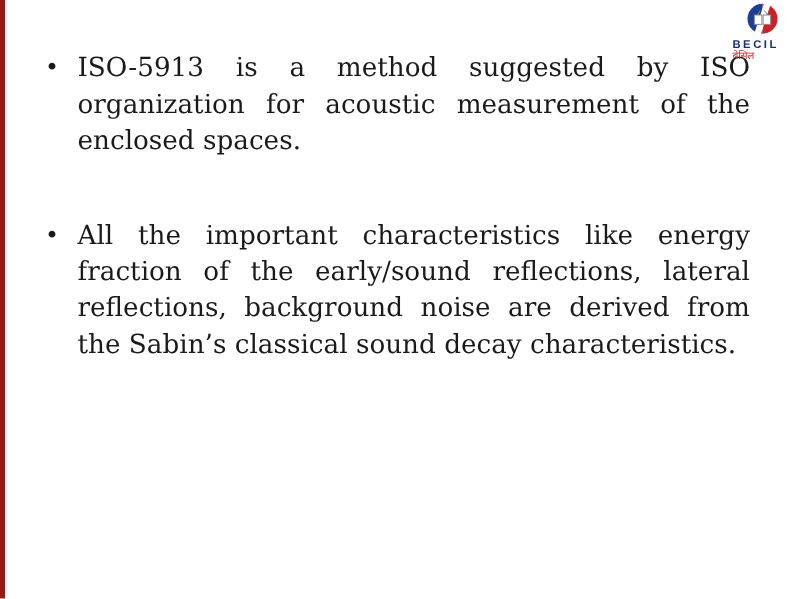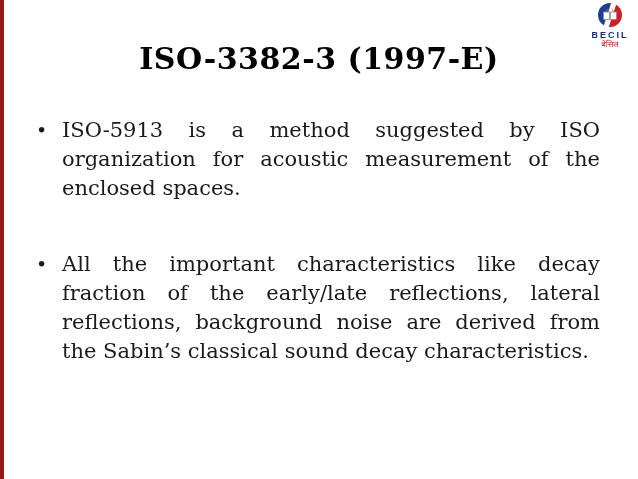--- a/index.html
+++ b/index.html
@@ -56,21 +56,20 @@
     flex: 1;
     display: block;
     text-align: justify;
     text-align-last: left;
   }
   .logo {
     position: absolute;
     top: 2px;
     right: 4px;
     width: 48px;
-    text-align: center;
     line-height: 1;
   }
   .logo svg {
     display: block;
     margin: 0 auto;
   }
   .logo-text-en {
     margin-top: 1px;
     font-family: "Liberation Sans", sans-serif;
     font-size: 9px;
@@ -101,26 +100,25 @@
         <rect x="12.4" y="-2" width="5.2" height="32" fill="#ffffff" transform="rotate(18 15 13)"></rect>
         <path d="M11 10 L13 6.5 M19 10 L16.5 6.5" stroke="#8a8a8a" stroke-width="0.8" fill="none"></path>
         <rect x="8.5" y="10" width="6" height="7.5" fill="#ffffff" stroke="#8a8a8a" stroke-width="0.8"></rect>
         <rect x="15.5" y="10" width="6" height="7.5" fill="#ffffff" stroke="#8a8a8a" stroke-width="0.8"></rect>
       </svg>
     </span>
     <div class="logo-text-en">BECIL</div>
     <div class="logo-text-hi">बेसिल</div>
   </div>
 
-  <h1 class="slide-title">ISO-3382-3 (1997-E)</h1>
 
   <ul class="bullet-list">
     <li class="bullet-item">
       <span class="bullet-marker">•</span>
       <span class="bullet-text">ISO-5913 is a method suggested by ISO organization for acoustic measurement of the enclosed spaces.</span>
     </li>
     <li class="bullet-item">
       <span class="bullet-marker">•</span>
-      <span class="bullet-text">All the important characteristics like decay fraction of the early/late reflections, lateral reflections, background noise are derived from the Sabin’s classical sound decay characteristics.</span>
+      <span class="bullet-text">All the important characteristics like energy fraction of the early/sound reflections, lateral reflections, background noise are derived from the Sabin’s classical sound decay characteristics.</span>
     </li>
   </ul>
 
 </div>
 
 </body></html>

